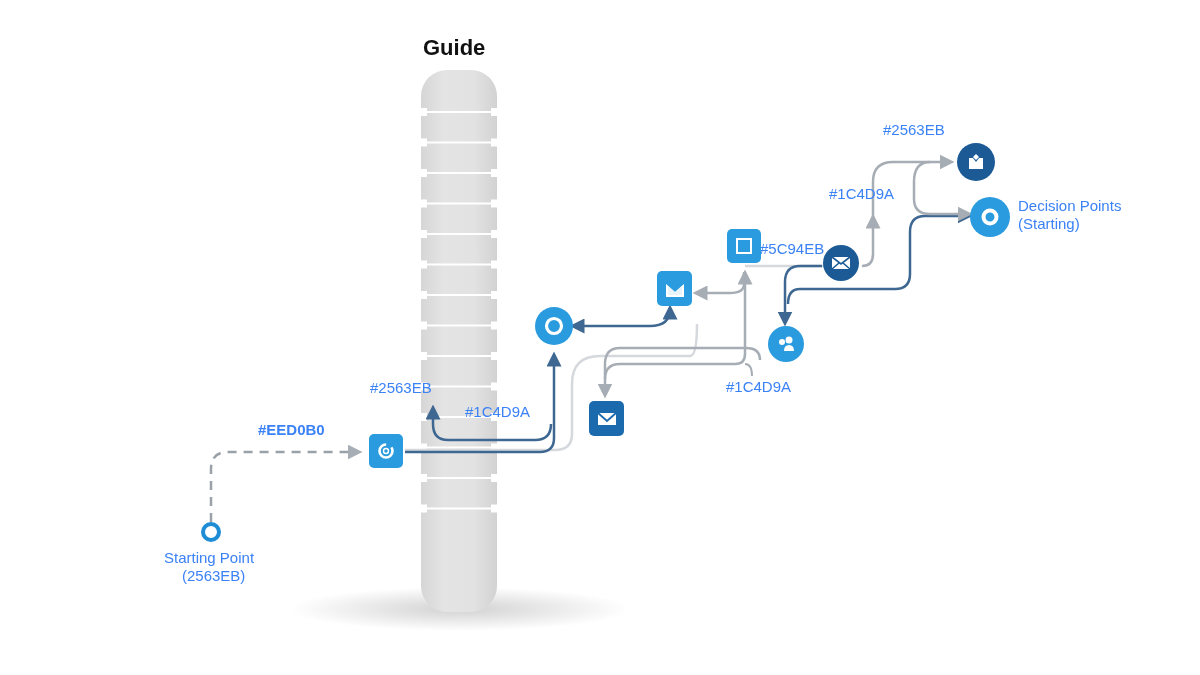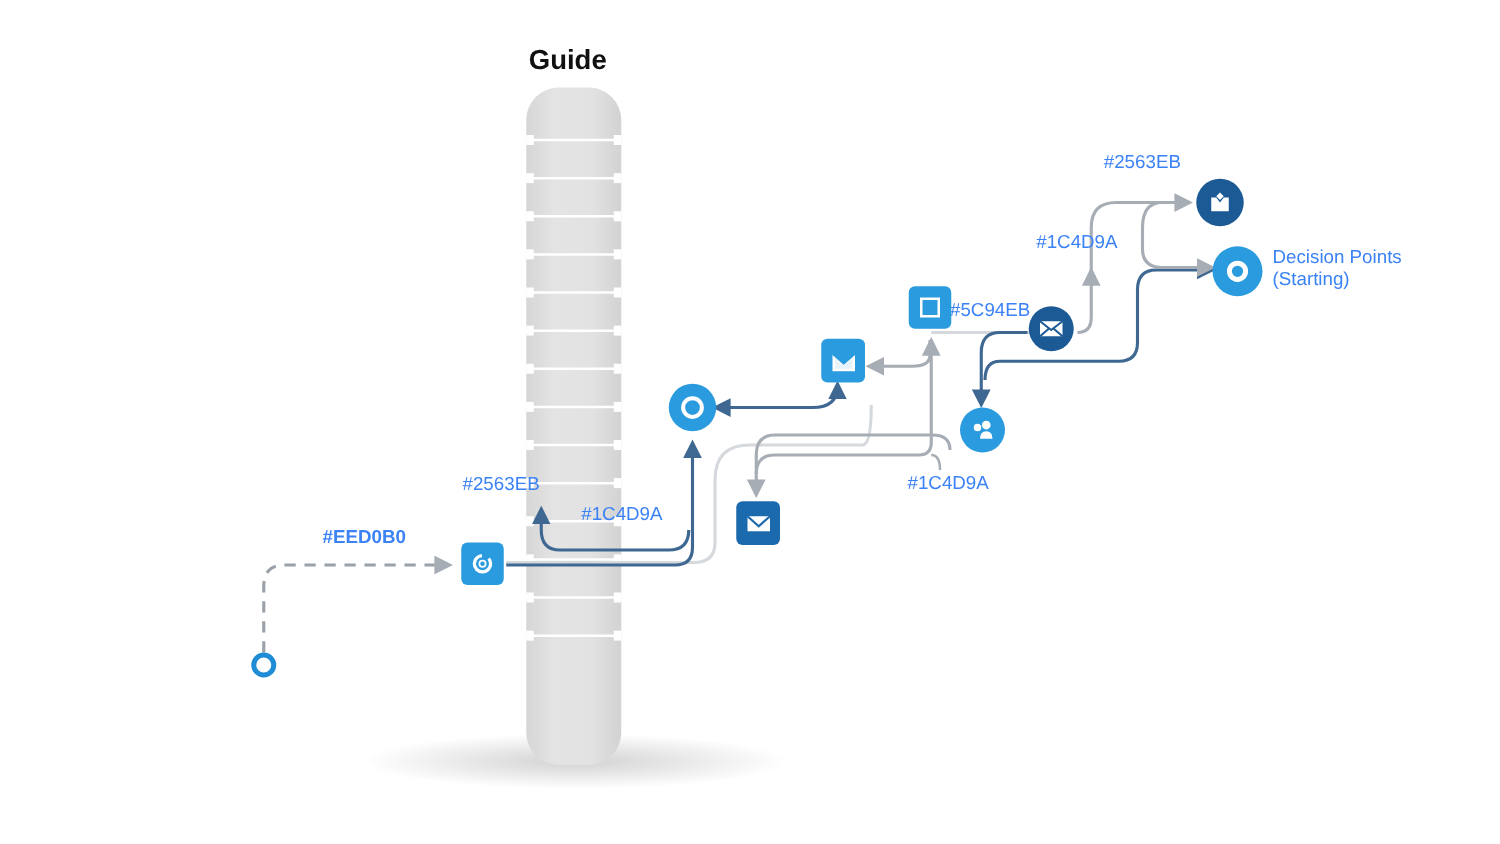--- a/index.html
+++ b/index.html
@@ -123,20 +123,24 @@
 
     <path d="M862,262 Q873,262 873,250 L873,214" fill="none" stroke="#A7ADB4" stroke-width="2.5" marker-end="url(#arrGray)"></path>
     <path d="M873,214 L873,178 Q873,158 893,158 L950,158" fill="none" stroke="#A7ADB4" stroke-width="2.5" marker-end="url(#arrGray)"></path>
     <path d="M930,158 Q914,158 914,178 L914,195 Q914,210 930,210 L968,210" fill="none" stroke="#A7ADB4" stroke-width="2.5" marker-end="url(#arrGray)"></path>
 
     <path d="M745,360 Q752,360 752,372" fill="none" stroke="#A7ADB4" stroke-width="2"></path>
   </svg>
 
   <div class="title">Guide</div>
 
+  <div class="label" style="left:164px;top:545px;">
+    <div>Starting Point</div>
+    <div style="padding-left:18px">(2563EB)</div>
+  </div>
   <div class="label" style="left:258px;top:417px;font-weight:bold;">#EED0B0</div>
   <div class="label" style="left:370px;top:375px;">#2563EB</div>
   <div class="label" style="left:465px;top:399px;">#1C4D9A</div>
   <div class="label" style="left:760px;top:206px;margin-top:30px;">#5C94EB</div>
   <div class="label" style="left:726px;top:374px;">#1C4D9A</div>
   <div class="label" style="left:829px;top:181px;">#1C4D9A</div>
   <div class="label" style="left:883px;top:117px;">#2563EB</div>
   <div class="label" style="left:1018px;top:193px;font-size:15px;">
     <div>Decision Points</div>
     <div>(Starting)</div>

